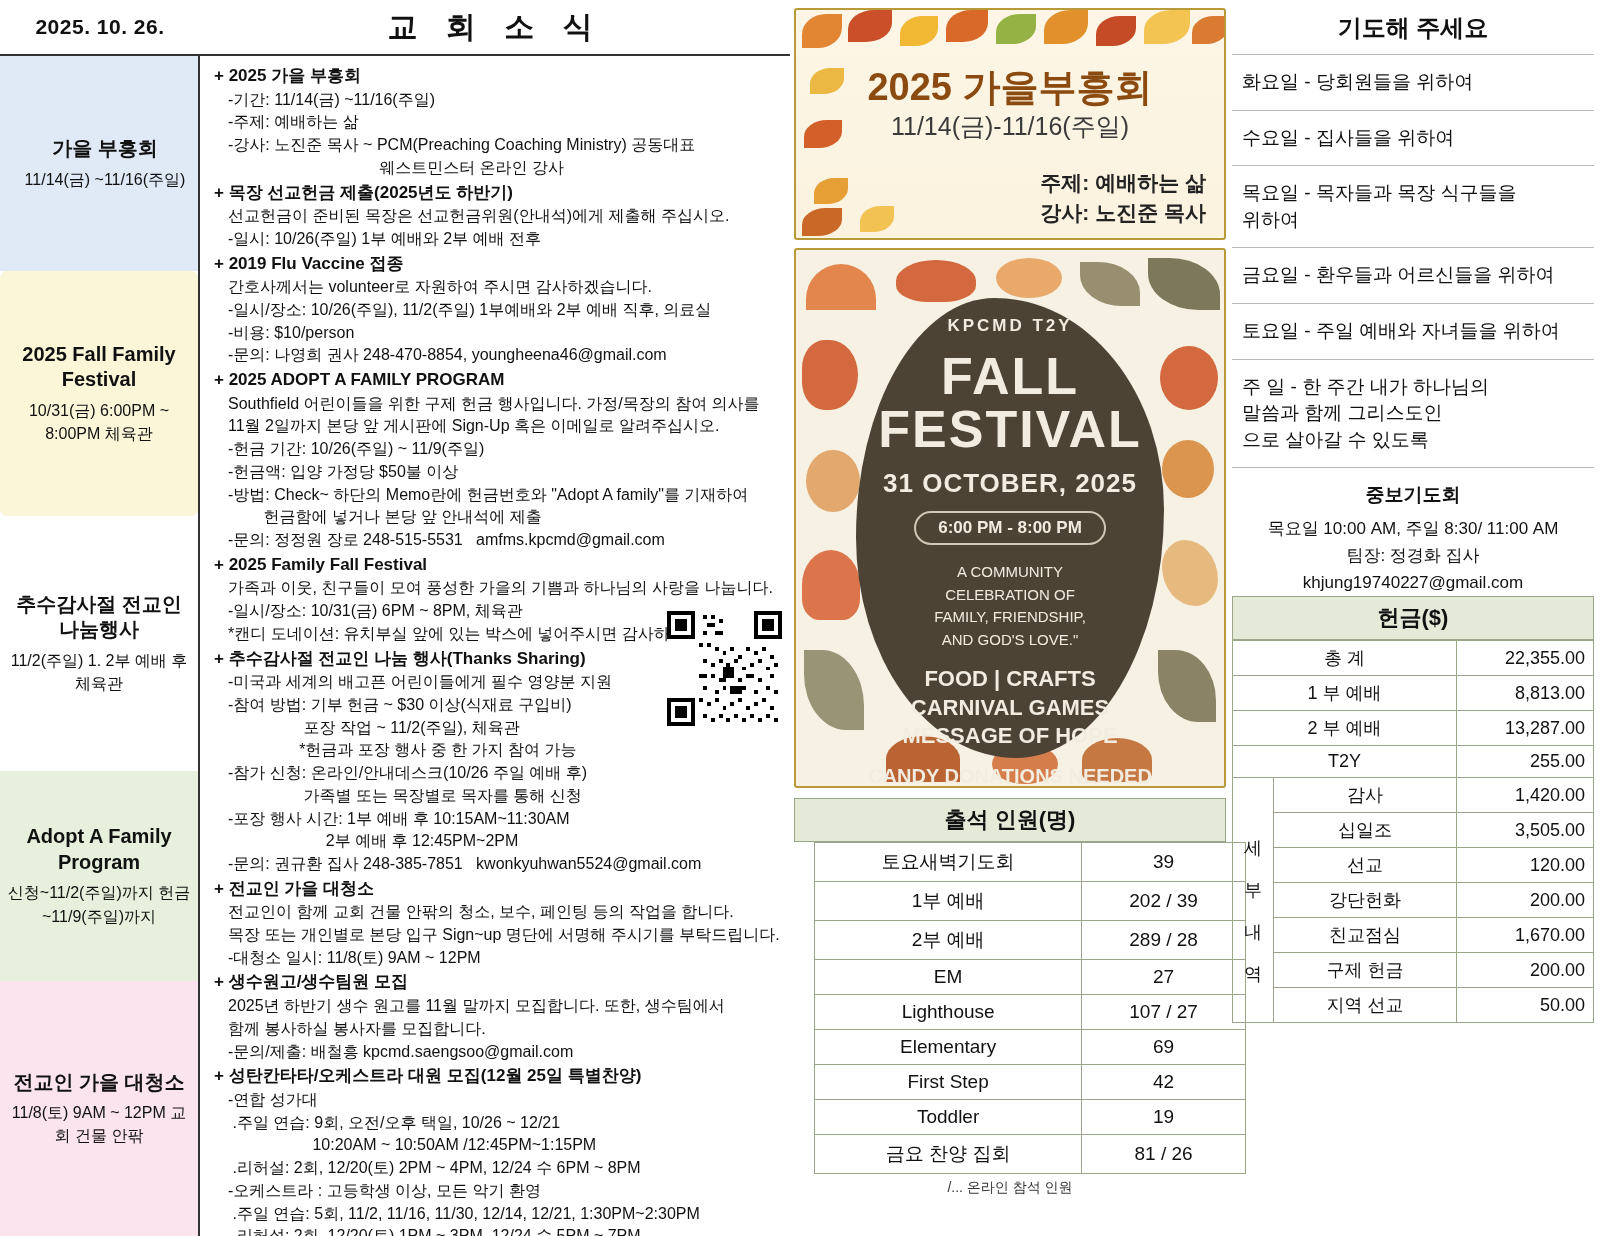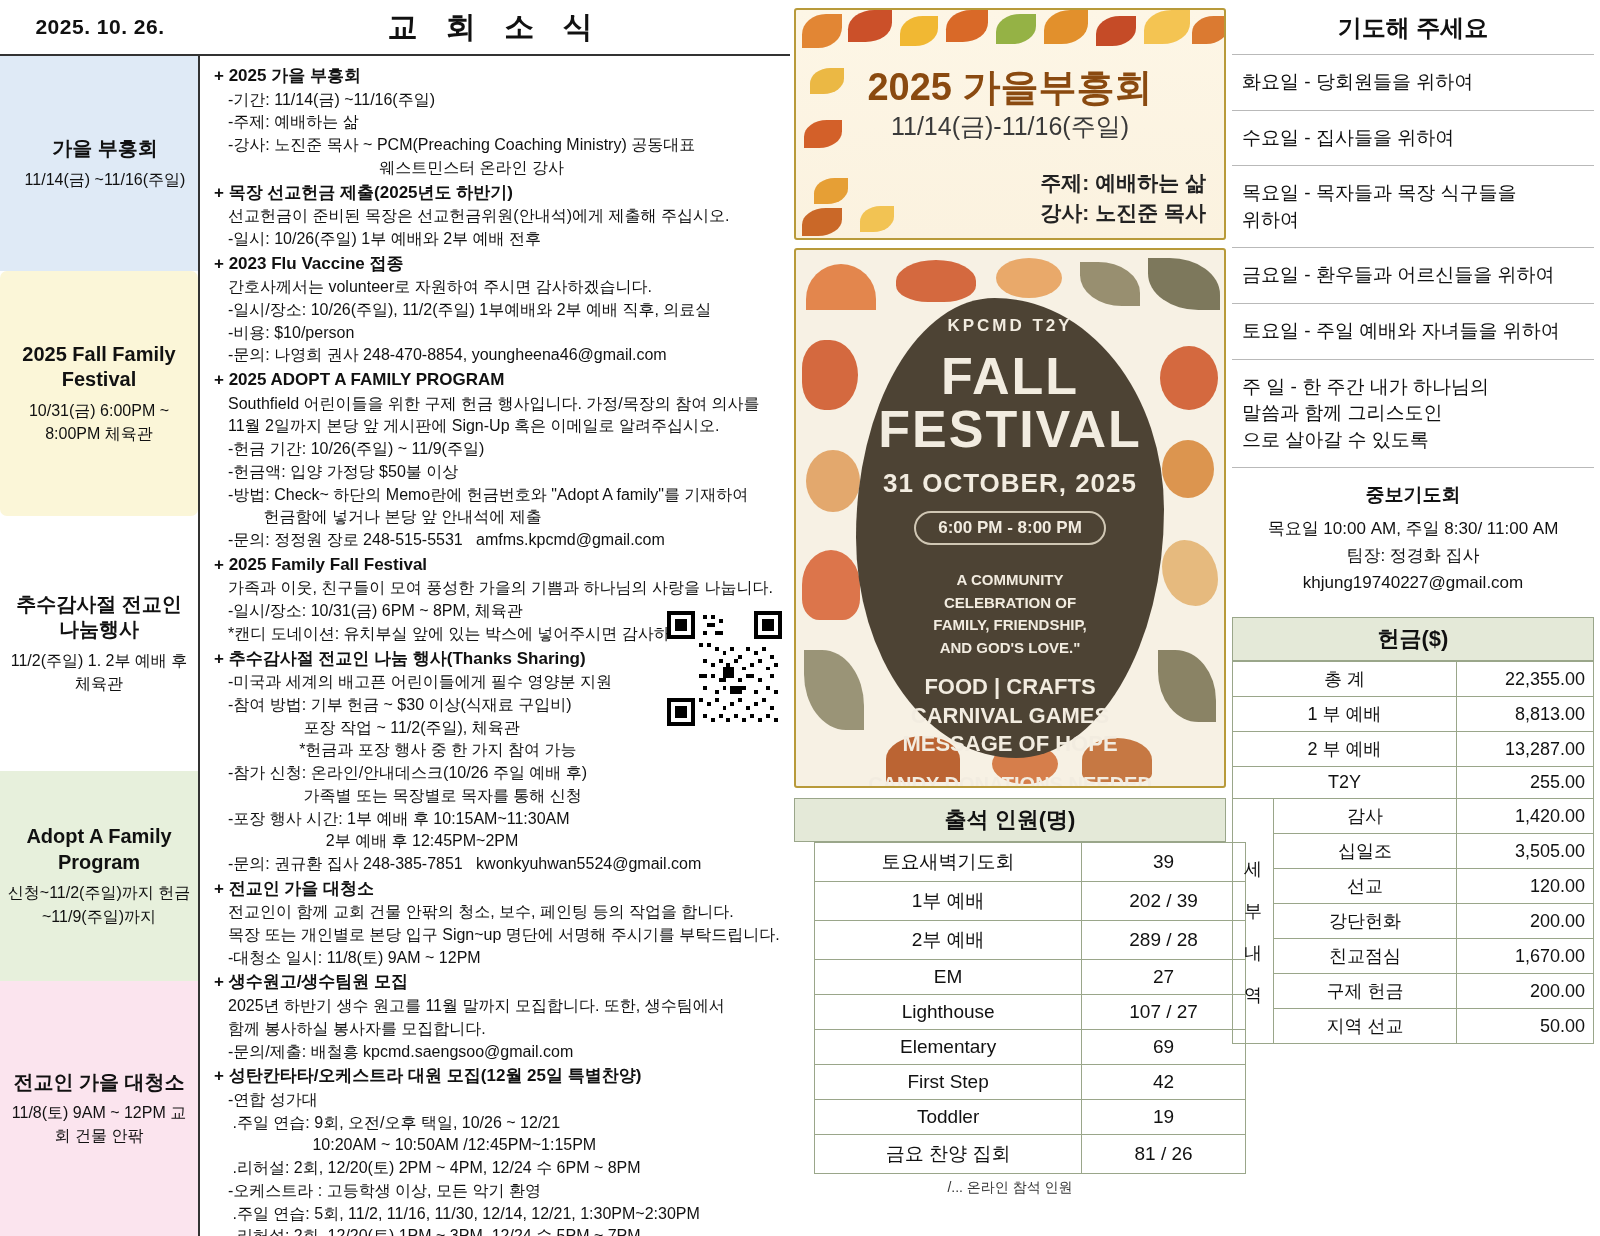--- a/index.html
+++ b/index.html
@@ -56,21 +56,21 @@
     background:#f7f1e4; position:relative; overflow:hidden;
   }
   .blob { position:absolute; background:#4d4334; border-radius:45% 55% 48% 52% / 52% 46% 54% 48%;
           left:60px; right:60px; top:48px; bottom:28px; }
   .p2txt { position:absolute; left:0; right:0; top:0; bottom:0; color:#f2ece0; text-align:center; padding-top:66px; }
   .p2-kp { font-size:17px; letter-spacing:3px; font-weight:bold; }
   .p2-f1 { font-size:52px; font-weight:bold; letter-spacing:2px; line-height:1.02; margin-top:14px; }
   .p2-f2 { font-size:52px; font-weight:bold; letter-spacing:2px; line-height:1.02; }
   .p2-date { font-size:26px; font-weight:bold; margin-top:12px; letter-spacing:1px; }
   .p2-time { display:inline-block; margin-top:12px; padding:5px 22px; border:2px solid #d0c7b4; border-radius:20px; font-size:17px; font-weight:bold; }
-  .p2-sub { font-size:15px; font-weight:bold; line-height:1.5; margin-top:24px; }
+  .p2-sub { font-size:15px; font-weight:normal; line-height:1.5; margin-top:16px; }
   .p2-list { font-size:22px; font-weight:bold; line-height:1.3; margin-top:14px; }
   .p2-cd { font-size:20px; font-weight:bold; margin-top:14px; }
   .deco { position:absolute; opacity:.9; }
 
   .mid-bottom { margin-top:10px; }
   .tbl-title { text-align:center; font-weight:bold; font-size:22px; background:#e4e9d8; border:1px solid #9aa68a; padding:6px 0; }
   table.grid { width:100%; border-collapse:collapse;margin-left:20px; }
   table.grid td { border:1px solid #9aa68a; font-size:19px; padding:6px 8px; }
   .att td:nth-child(1) { text-align:center; width:62%; }
   .att td:nth-child(2) { text-align:center; }
@@ -78,21 +78,21 @@
 
   
   .right-col { width:370px; padding:6px 6px 6px 2px; }
   .pray-title { text-align:center; font-size:24px; font-weight:bold; padding:6px 0 10px; }
   table.pray { width:100%; border-collapse:collapse; }
   table.pray td { border-top:1px solid #b9b9b9; font-size:19px; padding:14px 10px; line-height:1.4; }
   table.pray tr:last-child td { border-bottom:1px solid #b9b9b9; }
   .pray-foot { text-align:center; font-size:17px; line-height:1.6; padding:12px 4px 0; }
   .pray-foot .ft-h { font-size:19px; font-weight:bold; margin-bottom:4px; }
 
-  .offer { margin-top:21px; }
+  .offer { margin-top:0; }
   table.off { width:100%; border-collapse:collapse; }
   table.off td { border:1px solid #9aa68a; font-size:18px; padding:5px 8px; }
   .off .lbl { text-align:center; }
   .off .val { text-align:right; width:38%; }
   .vert { writing-mode:vertical-rl; text-orientation:upright; text-align:center; font-size:18px; letter-spacing:2px; width:28px; }
 </style>
 </head>
 <body>
 
 <div class="page">
@@ -144,21 +144,21 @@
 -주제: 예배하는 삶
 -강사: 노진준 목사 ~ PCM(Preaching Coaching Ministry) 공동대표
                                   웨스트민스터 온라인 강사</div>
           </div>
         <div class="nt">
             <div class="nt-h">+ 목장 선교헌금 제출(2025년도 하반기)</div>
             <div class="nt-b">선교헌금이 준비된 목장은 선교헌금위원(안내석)에게 제출해 주십시오.
 -일시: 10/26(주일) 1부 예배와 2부 예배 전후</div>
           </div>
         <div class="nt">
-            <div class="nt-h">+ 2023 Flu Vaccine 접종</div>
+            <div class="nt-h">+ 2019 Flu Vaccine 접종</div>
             <div class="nt-b">간호사께서는 volunteer로 자원하여 주시면 감사하겠습니다.
 -일시/장소: 10/26(주일), 11/2(주일) 1부예배와 2부 예배 직후, 의료실
 -비용: $10/person
 -문의: 나영희 권사 248-470-8854, youngheena46@gmail.com</div>
           </div>
         <div class="nt">
             <div class="nt-h">+ 2025 ADOPT A FAMILY PROGRAM</div>
             <div class="nt-b">Southfield 어린이들을 위한 구제 헌금 행사입니다. 가정/목장의 참여 의사를
 11월 2일까지 본당 앞 게시판에 Sign-Up 혹은 이메일로 알려주십시오.
 -헌금 기간: 10/26(주일) ~ 11/9(주일)

